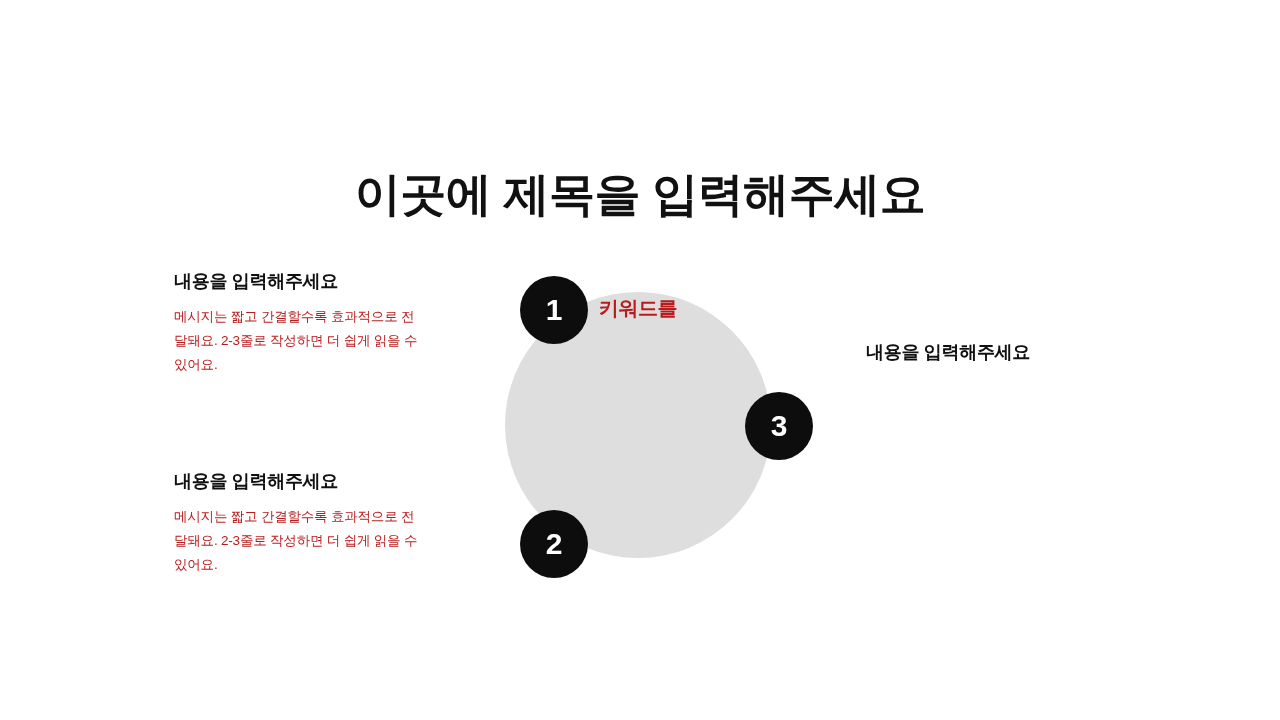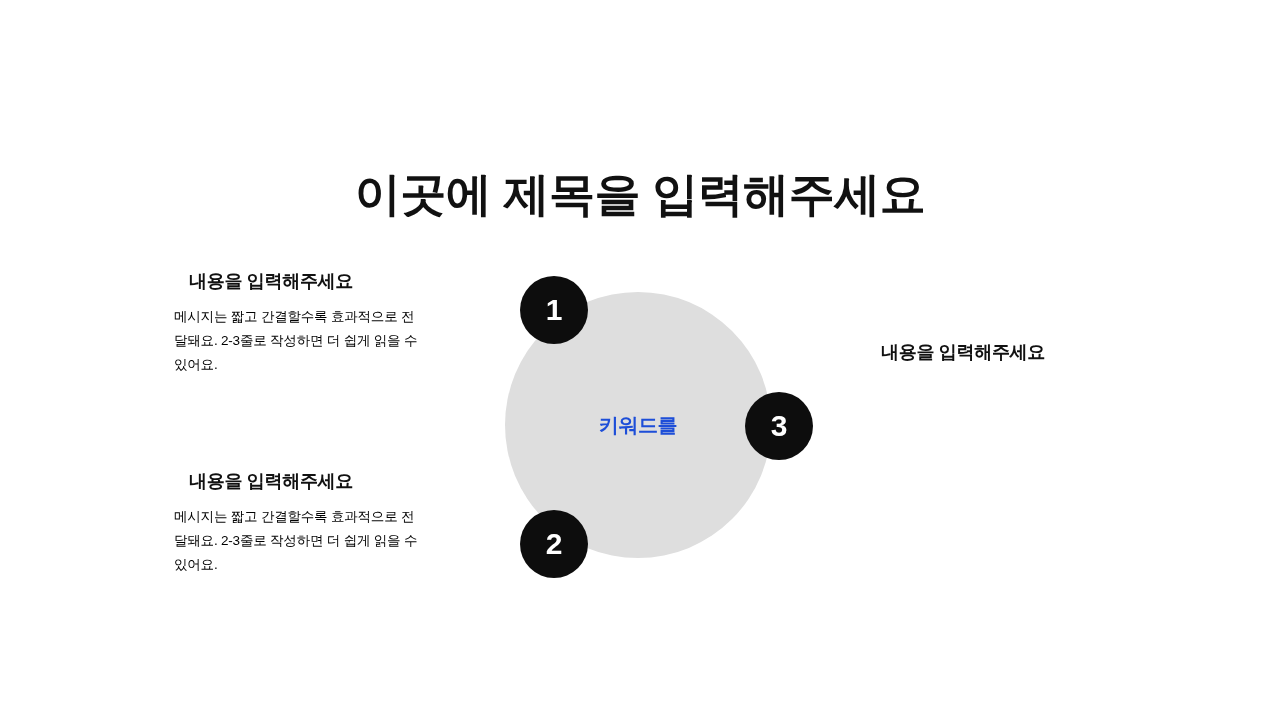--- a/index.html
+++ b/index.html
@@ -38,27 +38,27 @@
   
   .block {
     position: absolute;
   }
   .block-heading {
     font-size: 18px;
     font-weight: 700;
     color: #111111;
     letter-spacing: -0.3px;
     line-height: 1.25;
-    margin: 0 0 12px 15px;
+    margin: 0 0 12px 0;
     white-space: nowrap;
   }
   .block-body {
     font-size: 13.5px;
     font-weight: 400;
-    color: #000000;
+    color: #b91c1c;
     letter-spacing: -0.2px;
     line-height: 24px;
     margin: 0;
   }
 
   
   .block-left {
     left: 174px;
     width: 252px;
   }
@@ -83,26 +83,25 @@
     background: #dedede;
   }
   .center-label {
     position: absolute;
     left: 505px;
     top: 292px;
     width: 266px;
     height: 266px;
     display: flex;
     flex-direction: row;
-    align-items: center;
     justify-content: center;
     text-align: center;
     font-size: 20px;
     font-weight: 700;
-    color: #1d4ed8;
+    color: #b91c1c;
     letter-spacing: -0.4px;
     line-height: 32px;
     pointer-events: none;
   }
   .center-label span { display: block; white-space: nowrap; }
 
   
   .badge {
     position: absolute;
     width: 68px;

